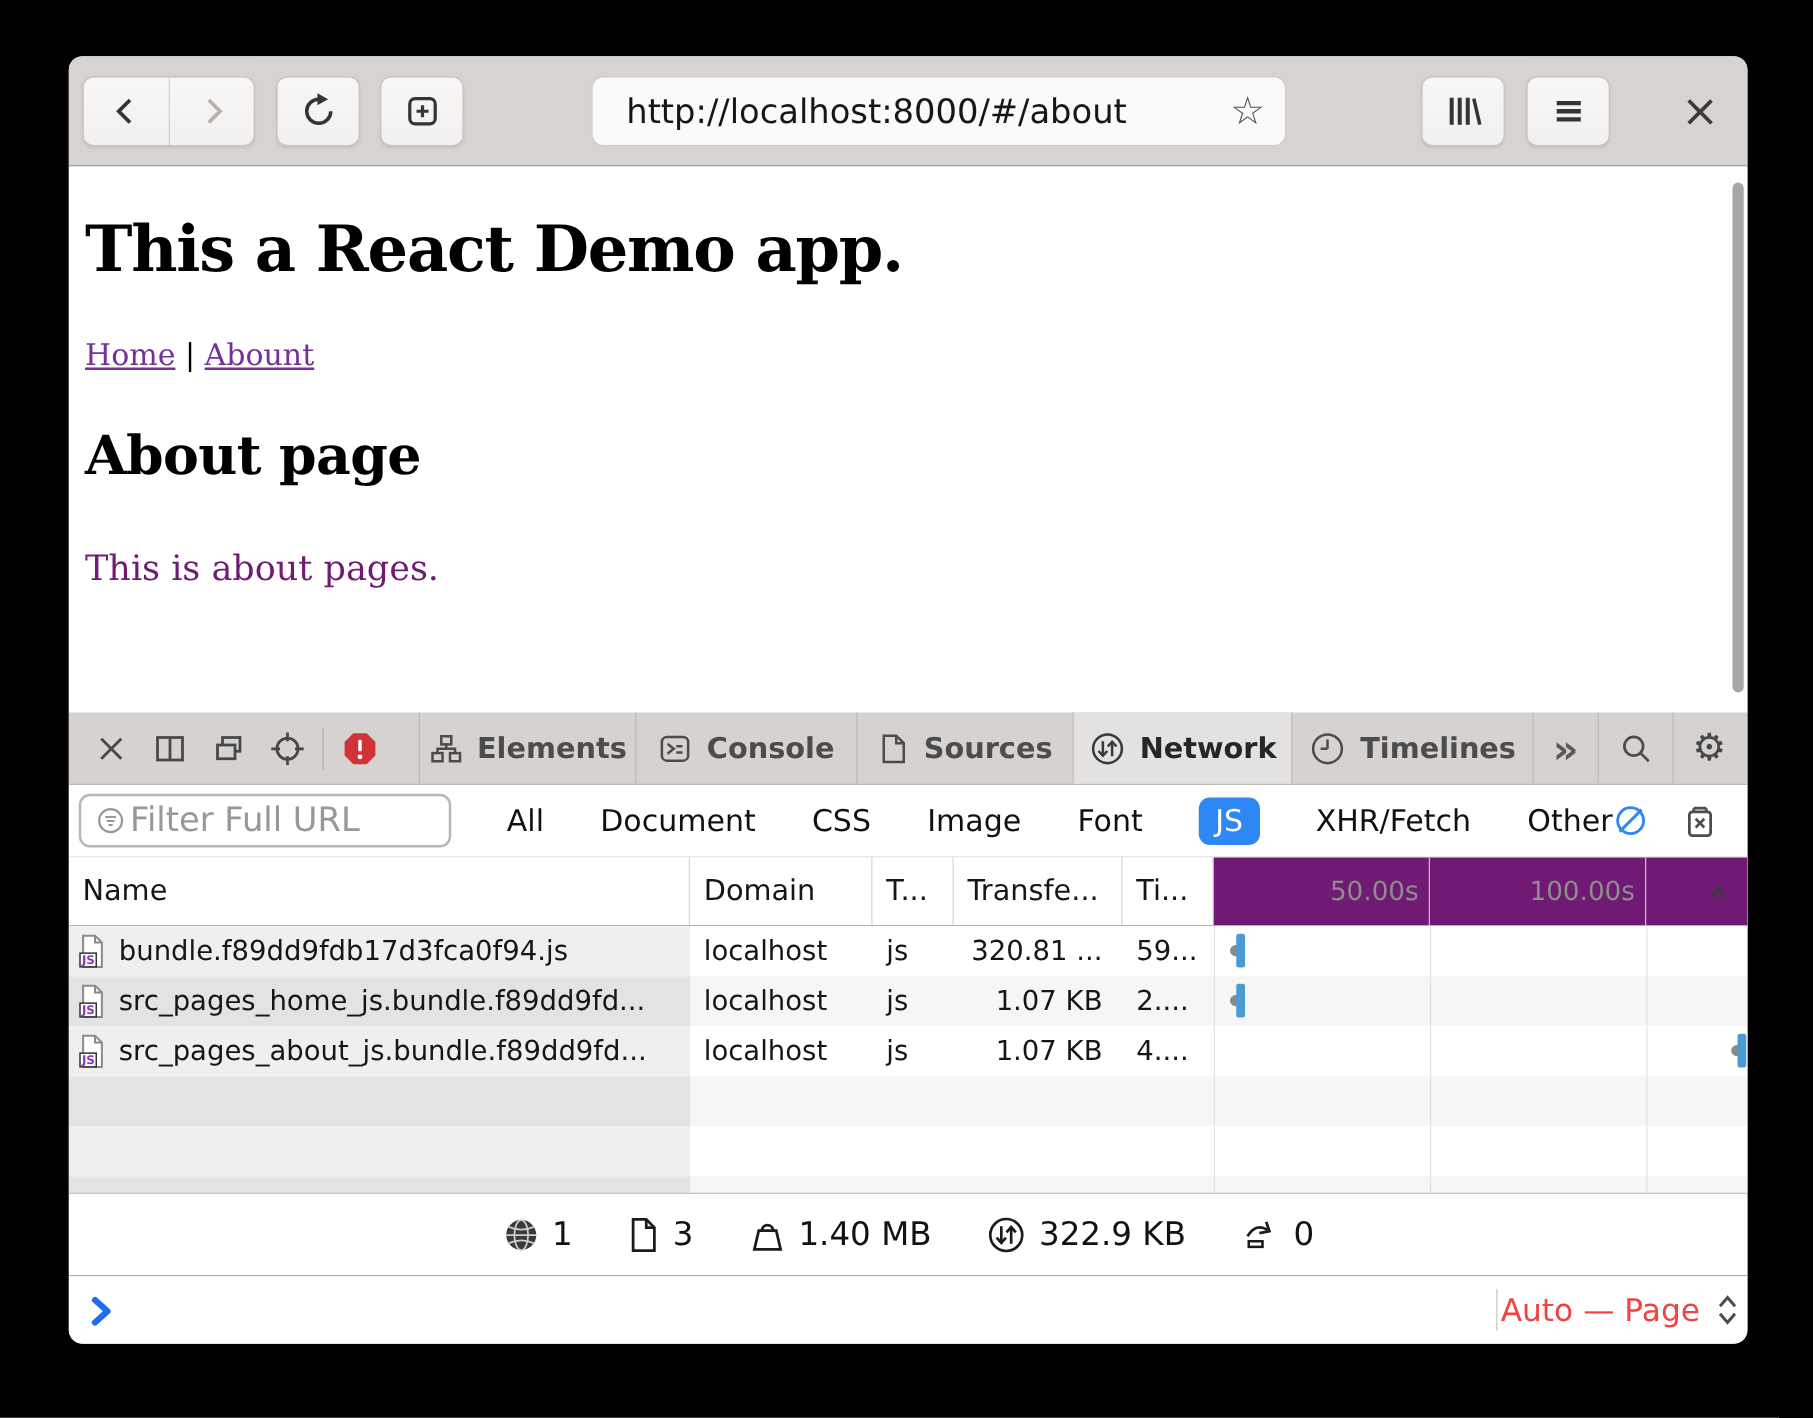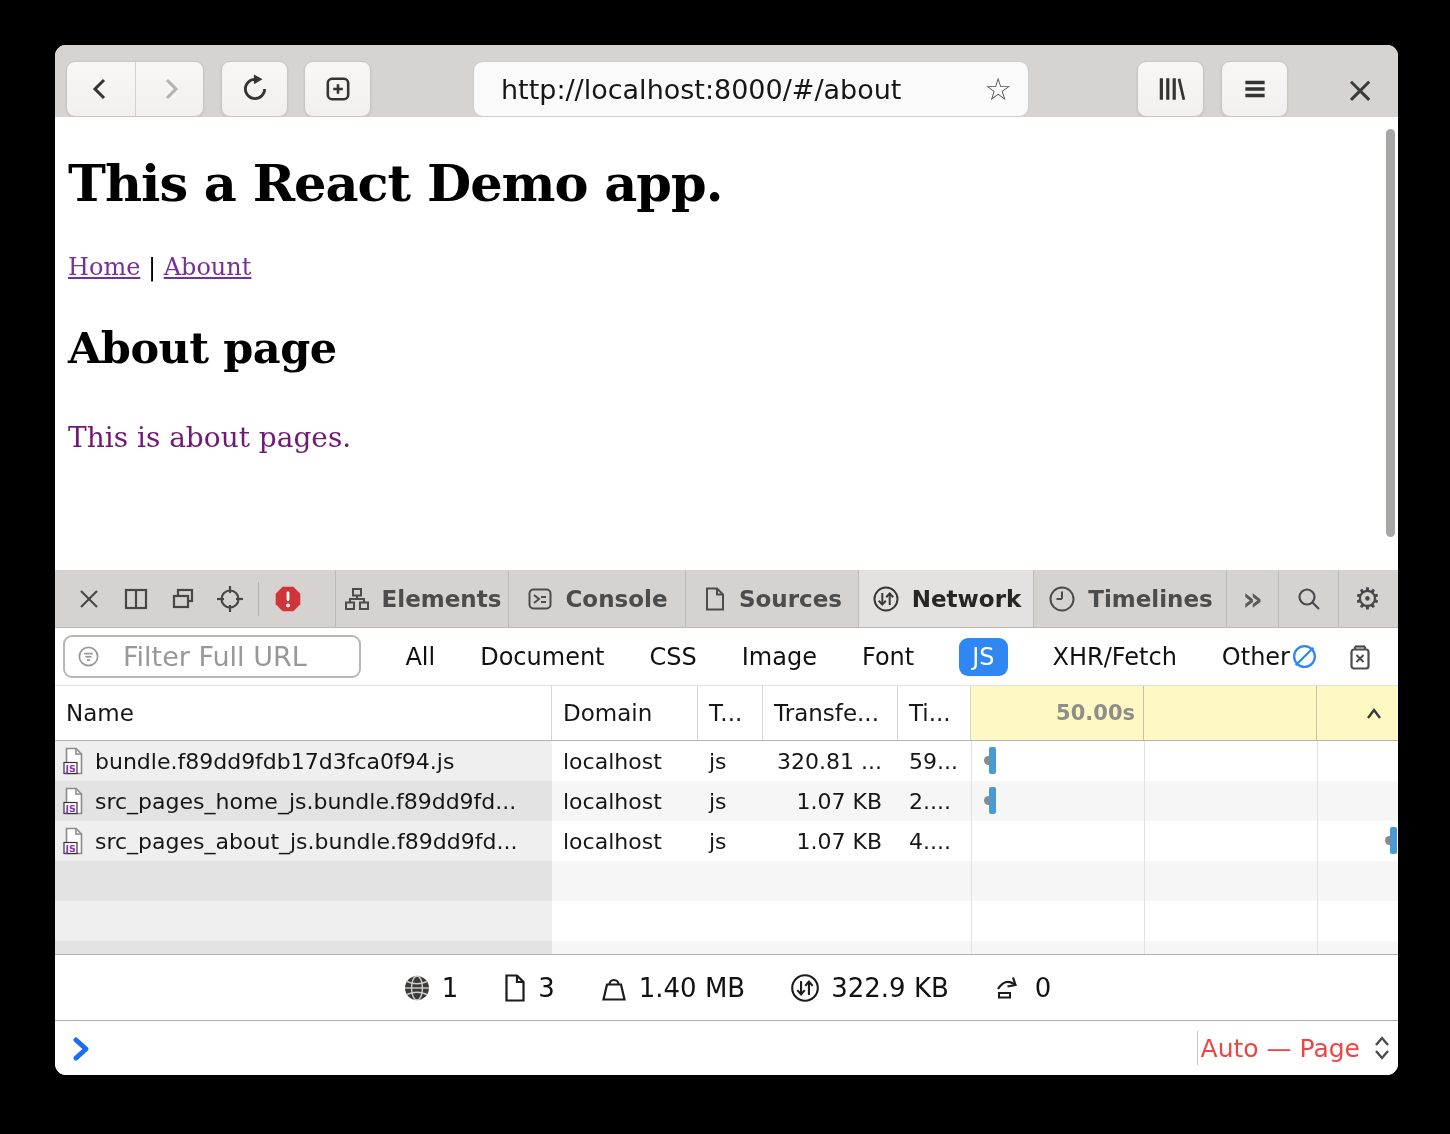--- a/index.html
+++ b/index.html
@@ -26,21 +26,21 @@
     display: flex; align-items: center; padding: 0 16px 0 27px; gap: 16px; }
   .url-text { font-size: 27px; color: #161616; flex: 1; white-space: nowrap; overflow: hidden; }
   .star { font-size: 31px; color: #55534f; margin-left: 8px; }
   .library-btn { left: 1082px; width: 67px; }
   .menu-btn { left: 1166px; width: 67px; }
   .win-close { position: absolute; left: 1272px; top: 16px; width: 66px; height: 56px;
     display: flex; align-items: center; justify-content: center;
     font-size: 36px; color: #3a3a3a; }
 
   
-  .content { position: absolute; left: 0; top: 72px; width: 100%; height: 436px;
+  .content { position: absolute; left: 0; top: 89px; width: 100%; height: 436px;
     background: #fff; font-family: "DejaVu Serif", serif; overflow: hidden; }
   .content h1 { margin: 36px 0 0 13px; font-size: 51px; letter-spacing: -1px; color: #000; }
   .content .nav-links { margin: 40px 0 0 13px; font-size: 24px; color: #000; }
   .content .nav-links a { color: #76309e; text-decoration: underline; }
   .content h2 { margin: 42px 0 0 13px; font-size: 43px; letter-spacing: -0.5px; color: #000; }
   .content p { margin: 48px 0 0 13px; font-size: 28px; color: #701a75; }
   .scroll-thumb { position: absolute; right: 3px; top: 12px; width: 9px; height: 408px;
     border-radius: 5px; background: #a9a7a5; }
 
   
@@ -58,39 +58,39 @@
   .w-el { width: 173px; } .w-co { width: 177px; } .w-so { width: 173px; }
   .w-ne { width: 175px; } .w-ti { width: 193px; }
   .w-more { width: 52px; font-size: 32px; color: #5a5a5a; }
   .w-search { width: 60px; } .w-gear { width: 58px; font-size: 30px; color: #474747; }
 
   
   .dt-filter { position: absolute; left: 0; top: 583px; width: 100%; height: 58px;
     background: #fff; display: flex; align-items: center; border-bottom: 1px solid #e2e0df; }
   .filter-input { position: relative; margin-left: 8px; width: 434px; height: 43px;
     border: 2px solid #b9b6b3; border-radius: 9px; background: #fff;
-    display: flex; align-items: center; padding-left: 10px; gap: 21px; }
+    display: flex; align-items: center; padding-left: 10px; gap: 2px; }
   .filter-input .ph { color: #9a9896; font-size: 27px; }
   .pill-row { display: flex; align-items: center; gap: 45px; margin-left: 44px; font-size: 24px; color: #111; }
   .pill { cursor: default; }
   .pill.active { background: #2f87f4; color: #fff; padding: 5px 13px; border-radius: 9px; }
   .filter-icons { margin-left: auto; display: flex; align-items: center; gap: 27px; padding-right: 24px; }
 
   
   .tbl-header { position: absolute; left: 0; top: 641px; width: 100%; height: 55px;
     background: #fff; border-bottom: 1px solid #b3b0ae; font-size: 23px; color: #161616; }
   .th { position: absolute; top: 0; height: 100%; display: flex; align-items: center;
     padding-left: 11px; border-right: 1px solid #d8d6d4; }
   .th-name { left: 0; width: 497px; }
   .th-domain { left: 497px; width: 146px; }
   .th-type { left: 643px; width: 65px; }
   .th-transfer { left: 708px; width: 135px; }
   .th-time { left: 843px; width: 73px; }
   .th-waterfall { position: absolute; left: 916px; top: 0; width: 427px; height: 100%;
-    background: #fef9c3; border-right: none; font-weight: bold; }
+    background: #701a75; border-right: none; }
   .wf-tick-label { position: absolute; top: 0; height: 100%; display: flex; align-items: center;
     justify-content: flex-end; color: #8f8d8b; font-size: 21px; }
   .wf-grid-h { position: absolute; top: 0; width: 1px; height: 100%; background: #c2c0be; }
   .collapse-btn { position: absolute; right: 10px; top: 14px; }
 
   .tbl-body { position: absolute; left: 0; top: 696px; width: 100%; height: 214px;
     border-bottom: 1px solid #b3b0ae; overflow: hidden; background: #fff; }
   .row { position: relative; width: 100%; height: 40px; font-size: 22px; color: #161616; }
   .cell { position: absolute; top: 0; height: 100%; display: flex; align-items: center; overflow: hidden; }
   .c-name { left: 0; width: 497px; padding-left: 8px; gap: 10px; white-space: nowrap; }
@@ -323,20 +323,21 @@
   </div>
 
   <div class="tbl-header">
     <div class="th th-name">Name</div>
     <div class="th th-domain">Domain</div>
     <div class="th th-type">T...</div>
     <div class="th th-transfer">Transfe...</div>
     <div class="th th-time">Ti...</div>
     <div class="th-waterfall">
       <div class="wf-tick-label" style="left:0;width:164px">50.00s</div>
+      <div class="wf-tick-label" style="left:0;width:337px">100.00s</div>
       <div class="wf-grid-h" style="left:172px"></div>
       <div class="wf-grid-h" style="left:345px"></div>
       <svg class="collapse-btn" width="28" height="28" viewBox="0 0 28 28">
         <polyline points="8,18 14,10 20,18" fill="none" stroke="#3a3a3a" stroke-width="2.4"></polyline>
       </svg>
     </div>
   </div>
 
   <div class="tbl-body">
 

